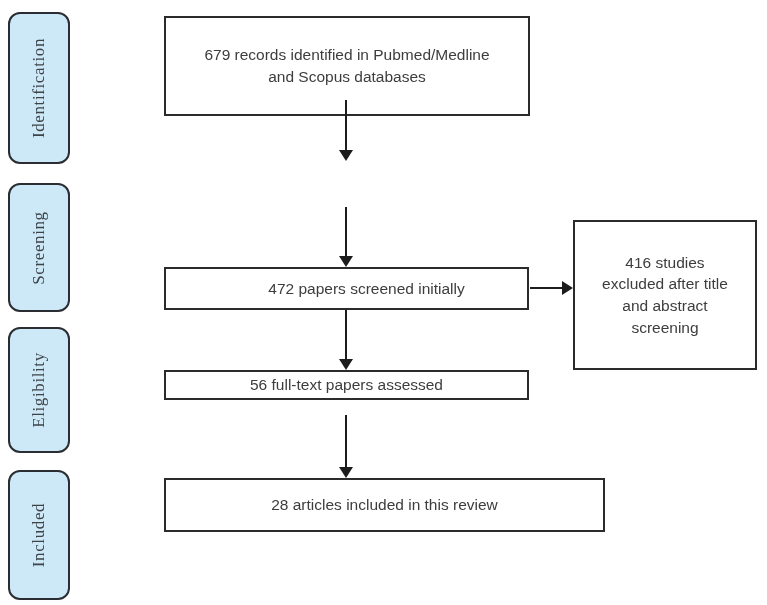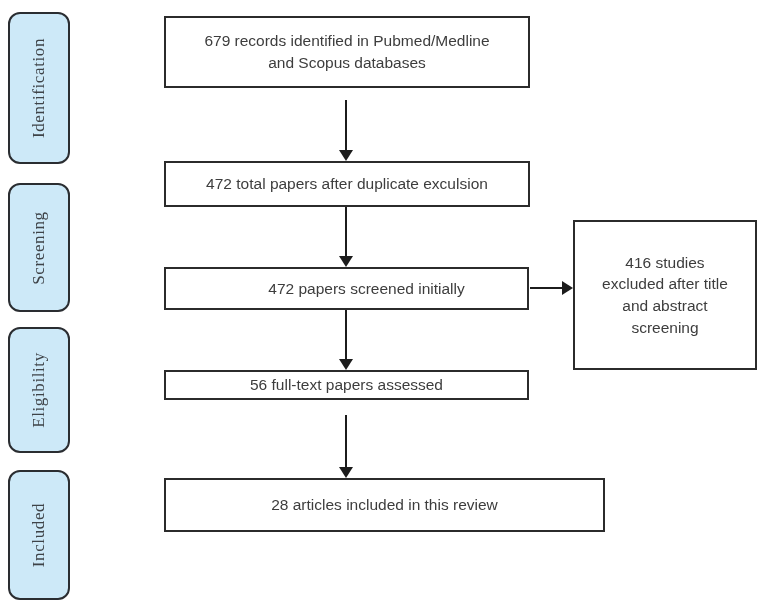--- a/index.html
+++ b/index.html
@@ -104,26 +104,23 @@
   <div class="stage" style="top:183px;height:129px;">
     <span class="stage-label">Screening</span>
   </div>
   <div class="stage" style="top:327px;height:126px;">
     <span class="stage-label">Eligibility</span>
   </div>
   <div class="stage" style="top:470px;height:130px;">
     <span class="stage-label">Included</span>
   </div>
 
-  <div class="flow-box first" style="left:164px;top:16px;width:366px;height:72px;">
+  <div class="flow-box first" style="left:164px;top:16px;width:366px;height:100px;">
     <span class="box-text">679 records identified in Pubmed/Medline
 and Scopus databases</span>
-  </div>
-  <div class="flow-box" style="left:164px;top:161px;width:366px;height:46px;">
-    <span class="box-text">472 total papers after duplicate exculsion</span>
   </div>
   <div class="flow-box" style="left:164px;top:267px;width:365px;height:43px;padding-left:40px;">
     <span class="box-text">472 papers screened initially</span>
   </div>
   <div class="flow-box" style="left:164px;top:370px;width:365px;height:30px;">
     <span class="box-text">56 full-text papers assessed</span>
   </div>
   <div class="flow-box" style="left:164px;top:478px;width:441px;height:54px;">
     <span class="box-text">28 articles included in this review</span>
   </div>

